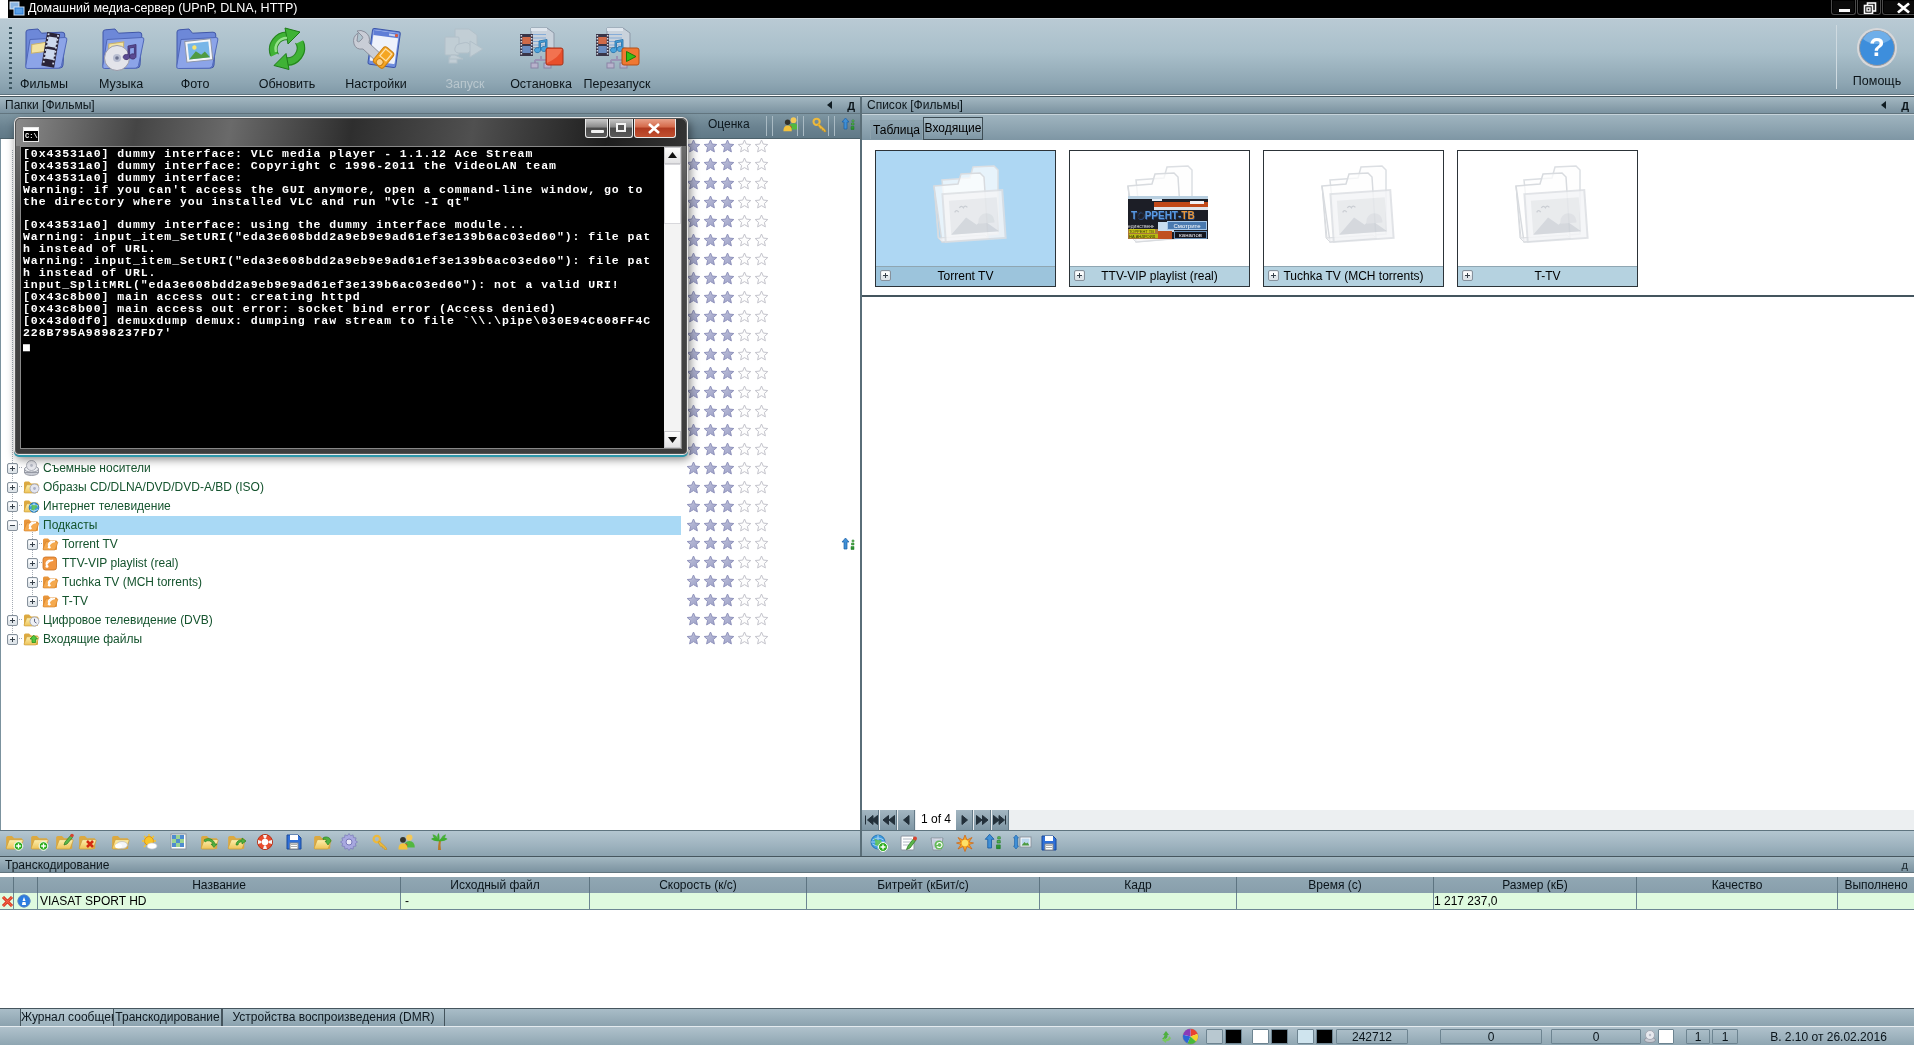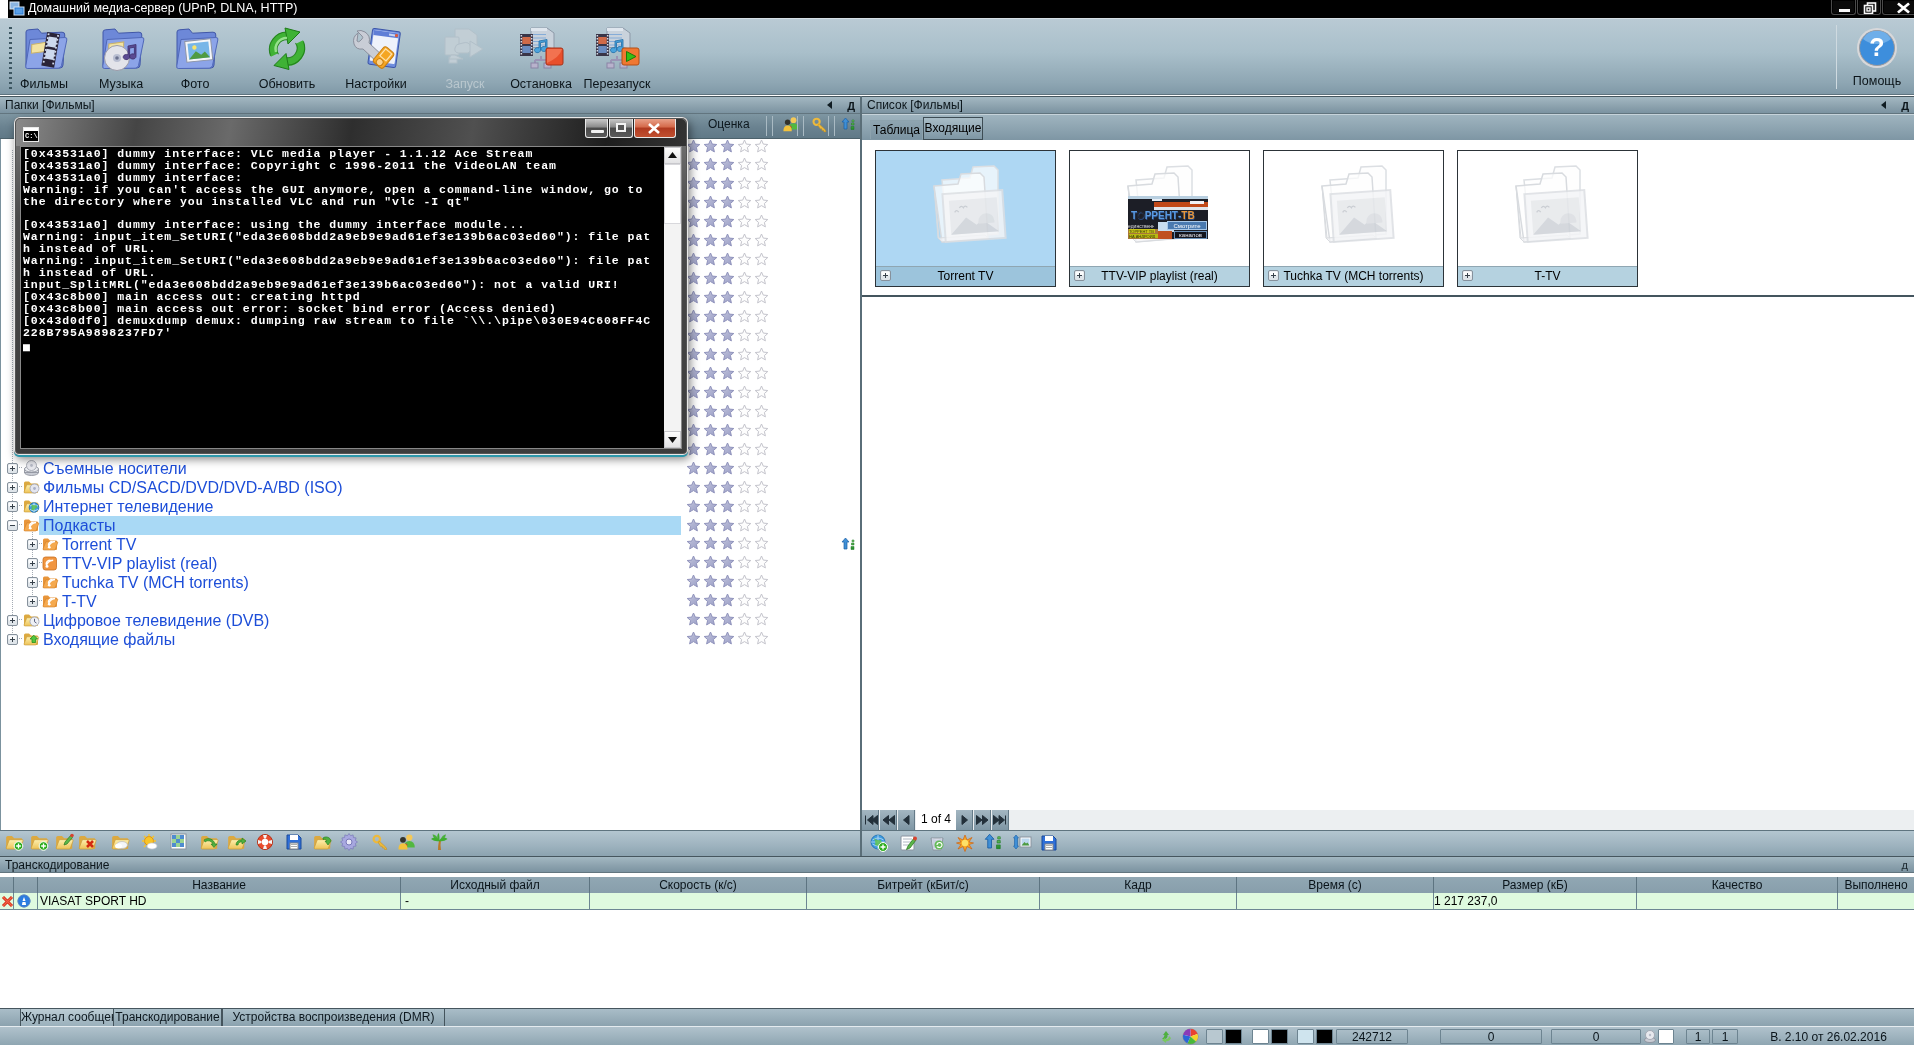--- a/index.html
+++ b/index.html
@@ -30,21 +30,21 @@
 .pinico { position:absolute; top:3px; font-size:11px; color:#1a272e; }
 
 
 #leftpanel { left:0; top:96px; width:860px; height:940px; }
 #colhead { position:absolute; left:0; top:18px; width:860px; height:25px; z-index:3;
   background:linear-gradient(#7e96a2, #6a8290 55%, #607987);
   border-bottom:1px solid #4d626c; }
 #colhead .sep { position:absolute; top:2px; width:1px; height:20px; background:#a9bac3; }
 #colhead .lab { position:absolute; top:3px; color:#0d181e; }
 #treearea { position:absolute; left:0; top:40px; width:860px; height:694px; background:#fff; border-left:1px solid #7b929e; }
-.trow { position:absolute; left:0; height:19px; width:680px; font-size:16px; line-height:19px; color:#1d4ed8; }
+.trow { position:absolute; left:0; height:19px; width:680px; font-size:12px; line-height:19px; color:#14532d; }
 .stars { position:absolute; left:686px; width:90px; height:19px; }
 
 #lbot { position:absolute; left:0; top:734px; width:860px; height:26px;
   background:linear-gradient(#b4c6d0, #9db2be 60%, #8ca3b0); border-top:1px solid #5f747f; }
 
 
 #rightpanel { left:862px; top:96px; width:1052px; height:940px; }
 #rtabs { position:absolute; left:0; top:18px; width:1052px; height:26px;
   background:linear-gradient(#9fb4bf, #7e96a4); border-top:1px solid #c6d3da; }
 .rtab { position:absolute; top:5px; height:19px; line-height:19px; font-size:12px; text-align:center;
@@ -766,21 +766,21 @@
         </svg>
         <span style="position:absolute;left:42px;top:0">Съемные носители</span>
       </div>
 <div class="trow" style="top:342.1px">
         <svg style="position:absolute;left:6px;top:4px" width="11" height="11">
           <use href="#plusbox"></use>
         </svg>
         <svg style="position:absolute;left:22px;top:1px" width="17" height="17">
           <use href="#cdfold"></use>
         </svg>
-        <span style="position:absolute;left:42px;top:0">Фильмы CD/SACD/DVD/DVD-A/BD (ISO)</span>
+        <span style="position:absolute;left:42px;top:0">Образы CD/DLNA/DVD/DVD-A/BD (ISO)</span>
       </div>
 <div class="trow sel" style="top:380.0px">
         <div style="position:absolute;left:38px;top:0;width:642px;height:19px;background:#a9d9f5"></div>
         <svg style="position:absolute;left:6px;top:4px" width="11" height="11">
           <use href="#minbox"></use>
         </svg>
         <svg style="position:absolute;left:22px;top:1px" width="17" height="17">
           <use href="#rssfold"></use>
         </svg>
         <span style="position:absolute;left:42px;top:0">Подкасты</span>

